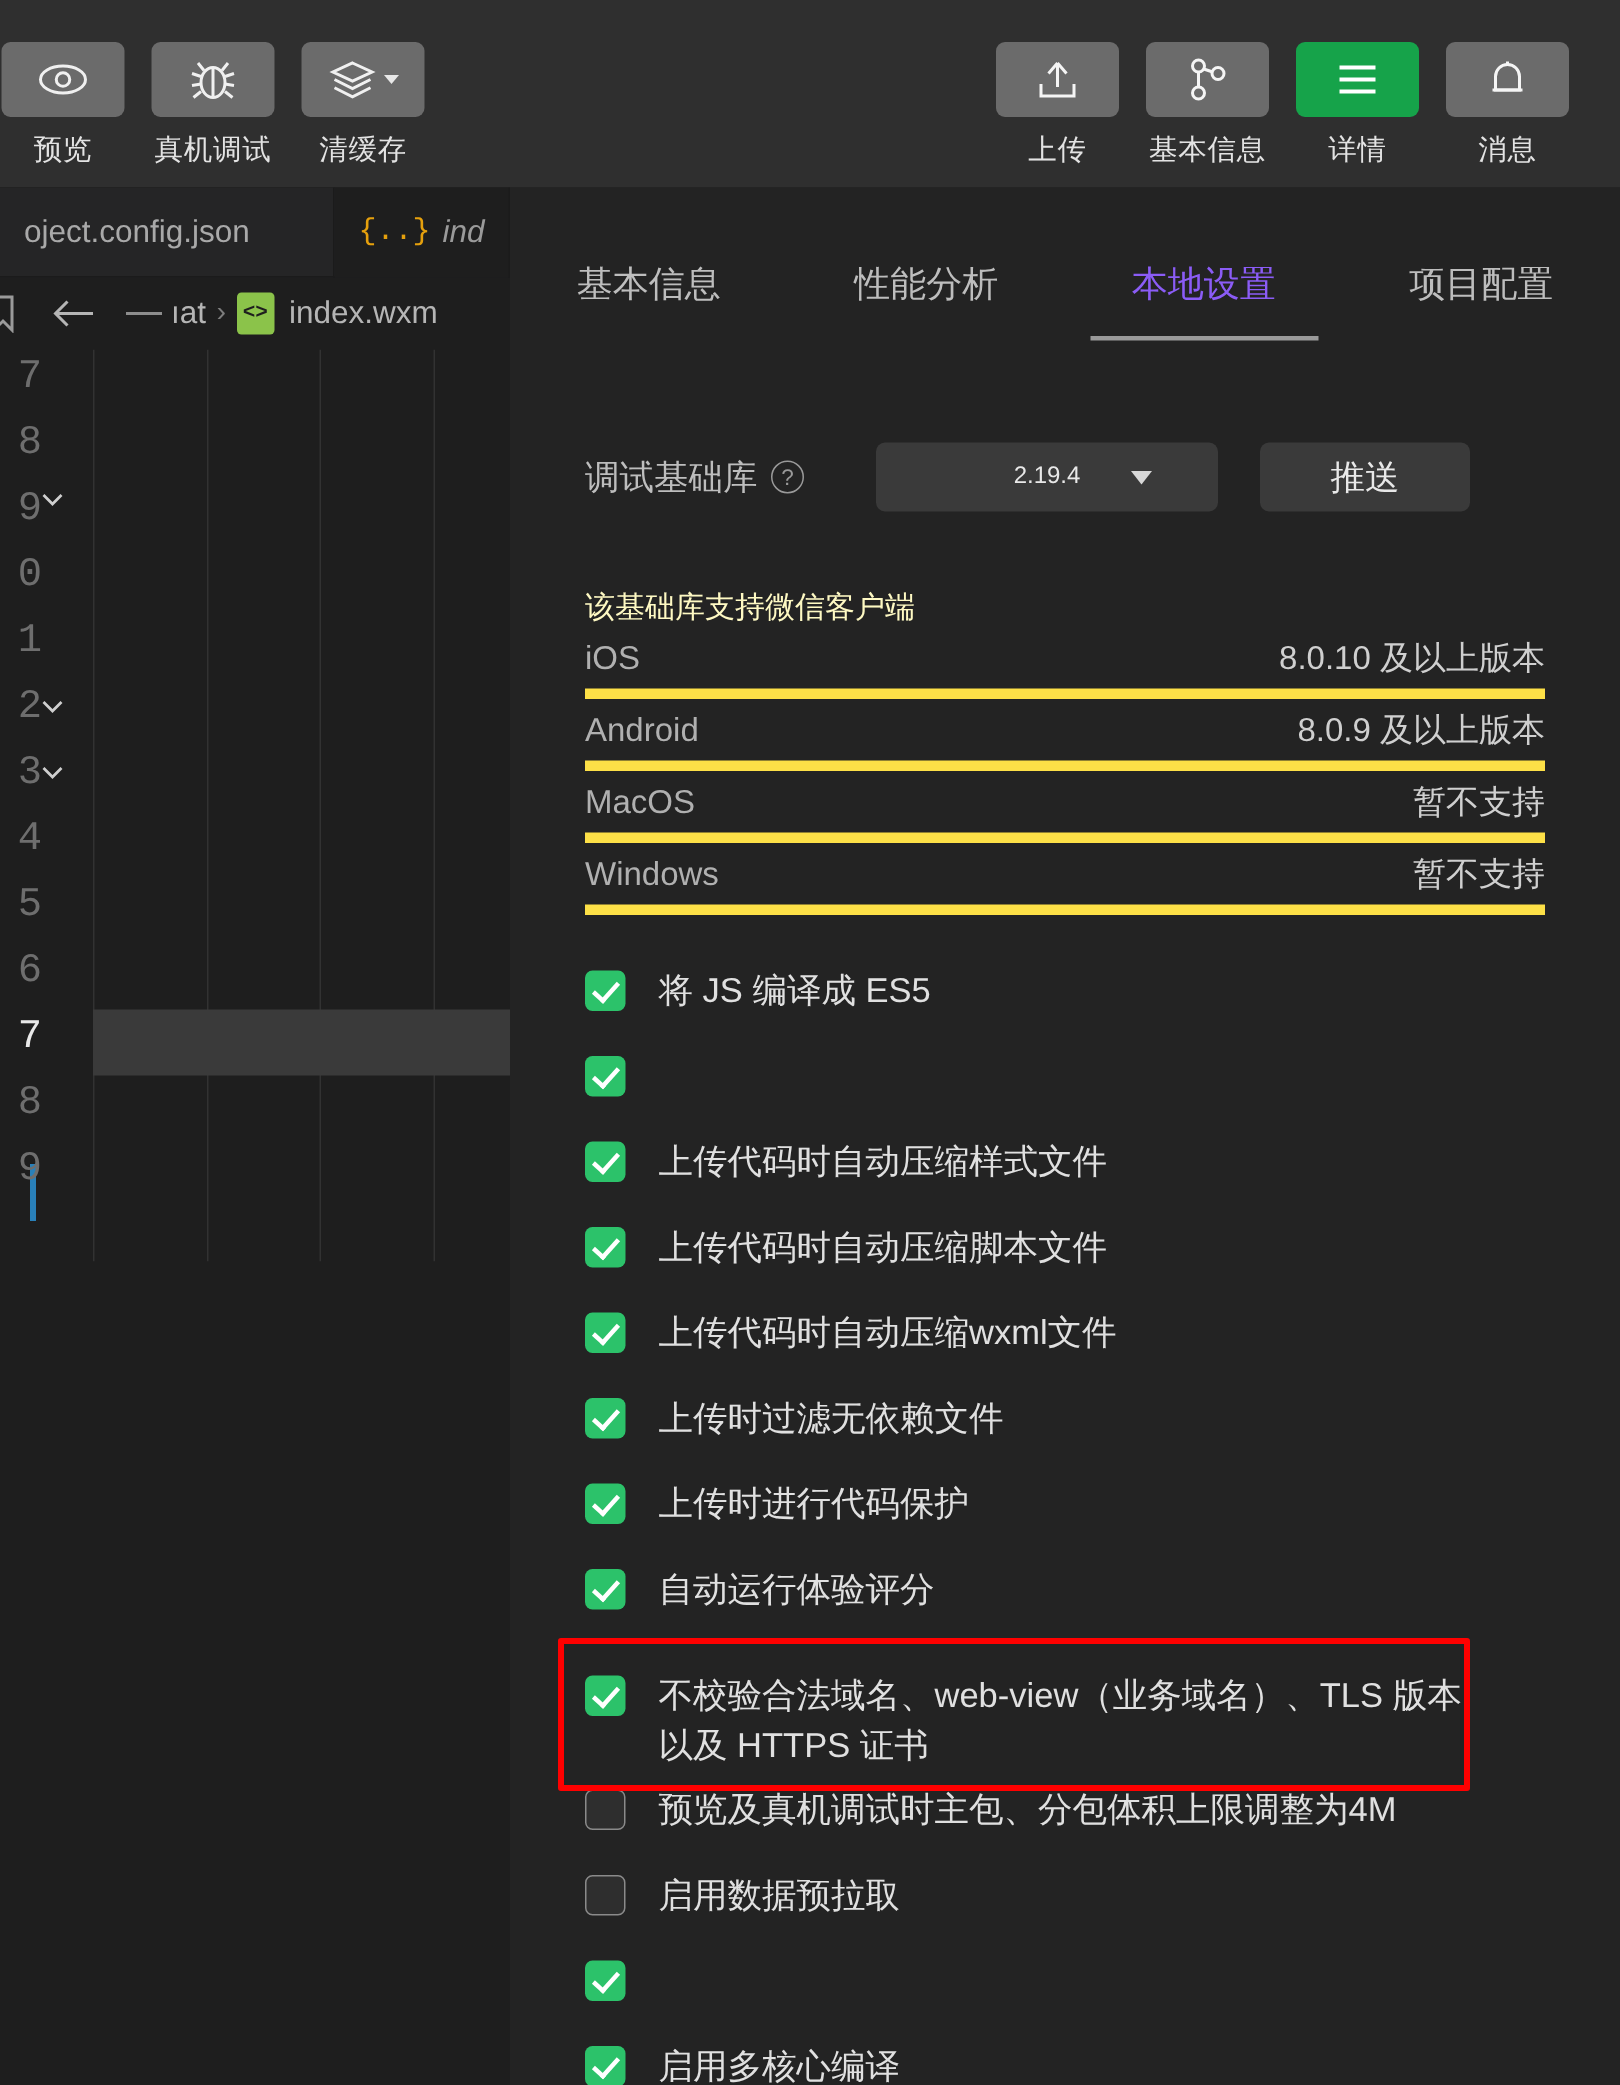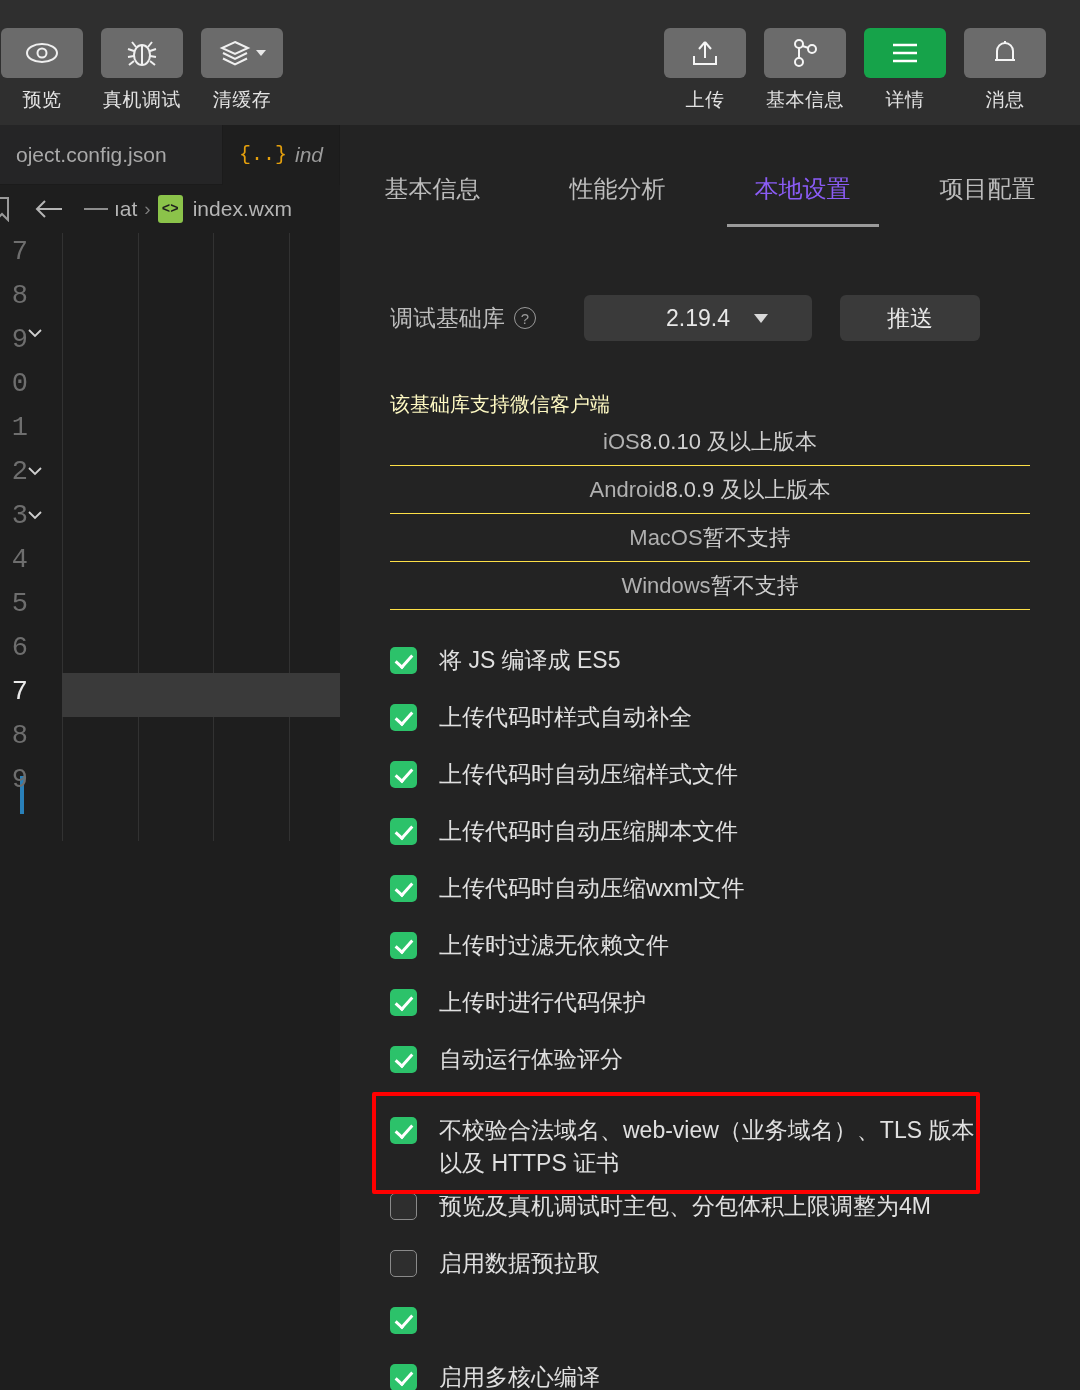--- a/index.html
+++ b/index.html
@@ -109,35 +109,35 @@
   .qmark {
     display: inline-flex; align-items: center; justify-content: center;
     width: 22px; height: 22px; border: 1.6px solid #9a9a9a; border-radius: 50%;
     color: #9a9a9a; font-size: 15px; margin-left: 9px; cursor: pointer;
   }
   .select {
     width: 228px; height: 46px; background: #3a3a3a; border-radius: 6px;
     display: flex; align-items: center; justify-content: center; position: relative;
     margin-left: 48px; cursor: pointer;
   }
-  .select-val { font-size: 23px; color: #e8e8e8; }
+  .select-val { font-size: 16px; color: #e8e8e8; }
   .select-caret {
     position: absolute; right: 44px;
     width: 0; height: 0; border-left: 7px solid transparent;
     border-right: 7px solid transparent; border-top: 9px solid #d8d8d8;
   }
   .pushbtn {
     margin-left: 28px; width: 140px; height: 46px; background: #3a3a3a;
     border-radius: 6px; display: flex; align-items: center; justify-content: center;
     font-size: 23px; color: #e8e8e8; cursor: pointer; text-align: center;
   }
   .support-title { margin-top: 50px; font-size: 20px; color: #fef9c3; }
   .srow {
-    display: flex; align-items: center; justify-content: center;
-    height: 48px; border-bottom: 1px solid #fde047; font-size: 22px;
+    display: flex; align-items: center; justify-content: space-between;
+    height: 48px; border-bottom: 7px solid #fde047; font-size: 22px;
   }
   .srow .k { color: #b0b0b0; }
   .srow .v { color: #cfcfcf; }
 
   .checks { padding: 34px 0 0 0; position: relative; }
   .chk-row {
     display: flex; align-items: flex-start; padding: 0 50px;
     min-height: 57px; cursor: pointer;
   }
   .chk-box {
@@ -362,21 +362,20 @@
       </div>
     </div>
 
     <div class="checks" id="checkbox-list">
         <div class="chk-row">
           <div class="chk-box on"></div>
           <div class="chk-label">将 JS 编译成 ES5</div>
         </div>
         <div class="chk-row">
           <div class="chk-box on"></div>
-          <div class="chk-label">上传代码时样式自动补全</div>
         </div>
         <div class="chk-row">
           <div class="chk-box on"></div>
           <div class="chk-label">上传代码时自动压缩样式文件</div>
         </div>
         <div class="chk-row">
           <div class="chk-box on"></div>
           <div class="chk-label">上传代码时自动压缩脚本文件</div>
         </div>
         <div class="chk-row">

